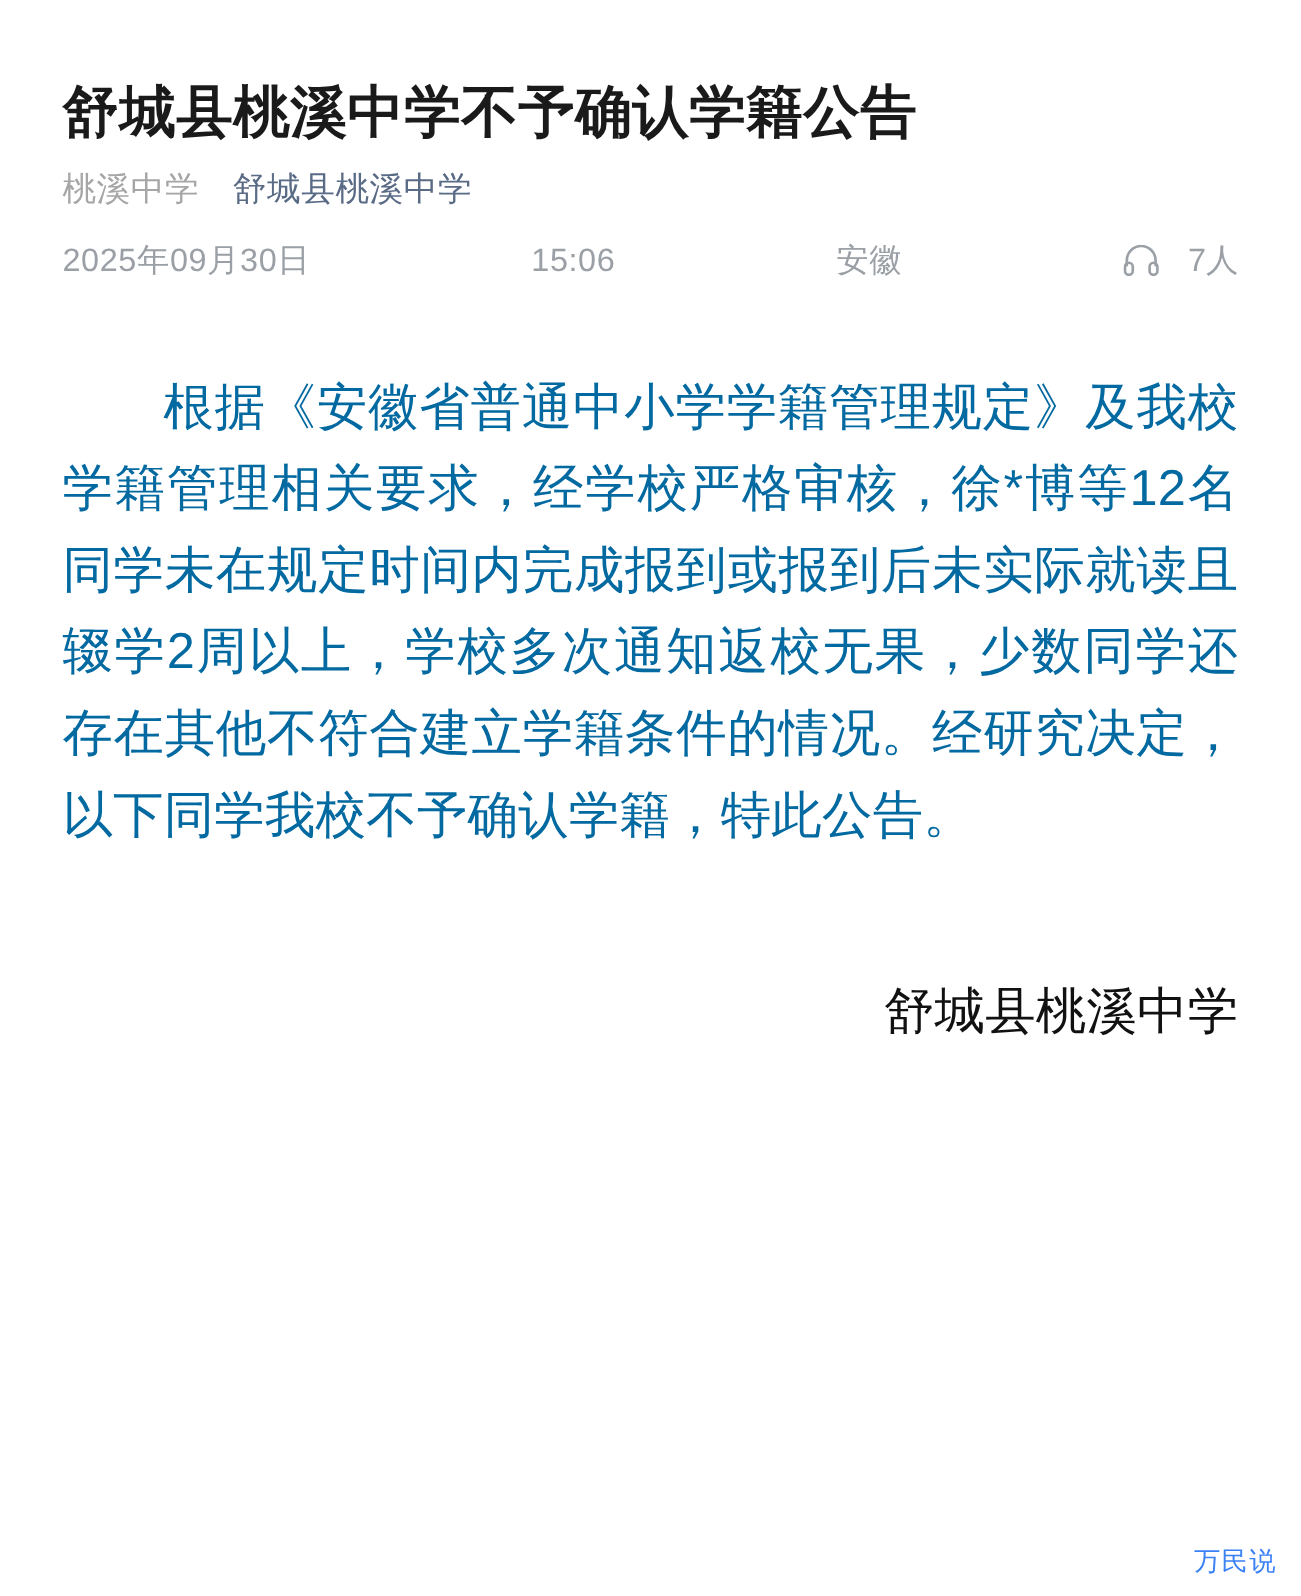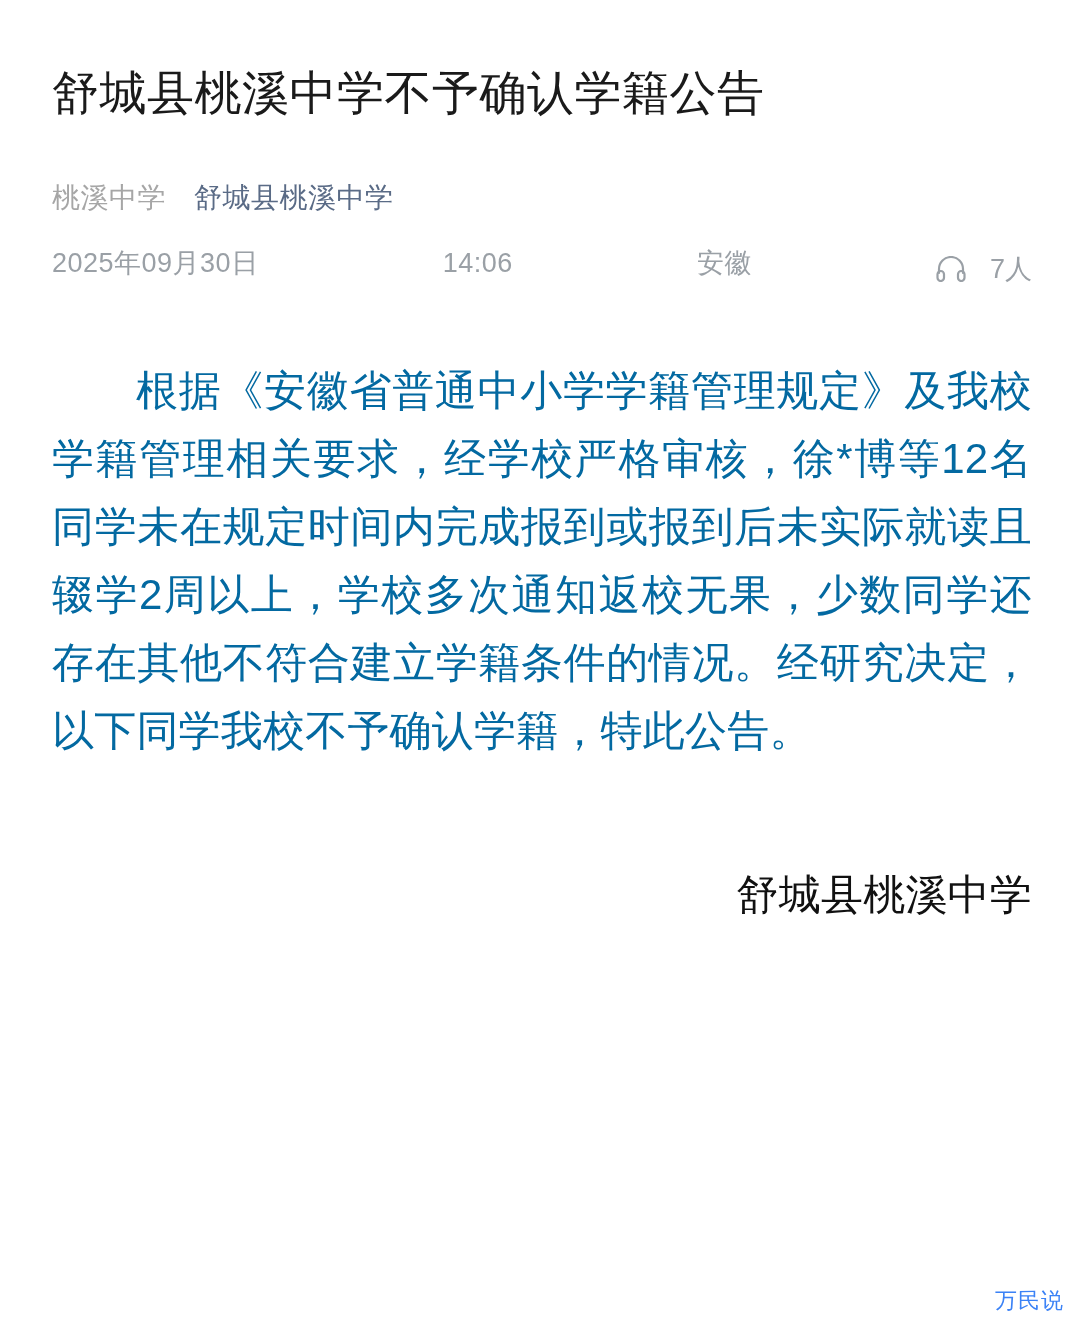--- a/index.html
+++ b/index.html
@@ -14,25 +14,25 @@
     color: #222222;
     position: relative;
     overflow: hidden;
   }
   .article {
     padding: 62px 52px 0 52px;
     box-sizing: border-box;
   }
   .title {
     font-size: 47px;
-    font-weight: normal;
+    font-weight: bold;
     line-height: 1.3;
     color: #1a1a1a;
     letter-spacing: 0.5px;
-    margin: 0 0 56px 0;
+    margin: 0 0 16px 0;
   }
   .byline {
     display: flex;
     align-items: center;
     gap: 28px;
     margin-bottom: 22px;
   }
   .byline-source {
     font-size: 28px;
     color: #a6a6a6;
@@ -54,21 +54,20 @@
     font-size: 27px;
     color: #9aa0a6;
     letter-spacing: 0.5px;
   }
   .meta-listen {
     display: flex;
     align-items: center;
     gap: 22px;
     font-size: 27px;
     color: #9aa0a6;
-    margin-top: 12px;
   }
   .headphone-icon {
     display: inline-block;
     width: 30px;
     height: 26px;
     position: relative;
     margin-right: 2px;
   }
   .headphone-icon svg { display: block; }
   .body-text {
@@ -109,21 +108,21 @@
 
   <h1 class="title">舒城县桃溪中学不予确认学籍公告</h1>
 
   <div class="byline">
     <span class="byline-source">桃溪中学</span>
     <span class="byline-account">舒城县桃溪中学</span>
   </div>
 
   <div class="meta">
     <span class="meta-item">2025年09月30日</span>
-    <span class="meta-item">14:06</span>
+    <span class="meta-item">15:06</span>
     <span class="meta-item">安徽</span>
     <span class="meta-listen">
       <span class="headphone-icon">
         <svg width="30" height="26" viewBox="0 0 30 26" fill="none" xmlns="http://www.w3.org/2000/svg">
           <path d="M3 17 V13 A12 12 0 0 1 27 13 V17" stroke="#9aa0a6" stroke-width="2.2" fill="none" stroke-linecap="round"></path>
           <rect x="1.5" y="15" width="6.5" height="10" rx="3.2" stroke="#9aa0a6" stroke-width="2.2" fill="none"></rect>
           <rect x="22" y="15" width="6.5" height="10" rx="3.2" stroke="#9aa0a6" stroke-width="2.2" fill="none"></rect>
         </svg>
       </span>
       <span>7人</span>

